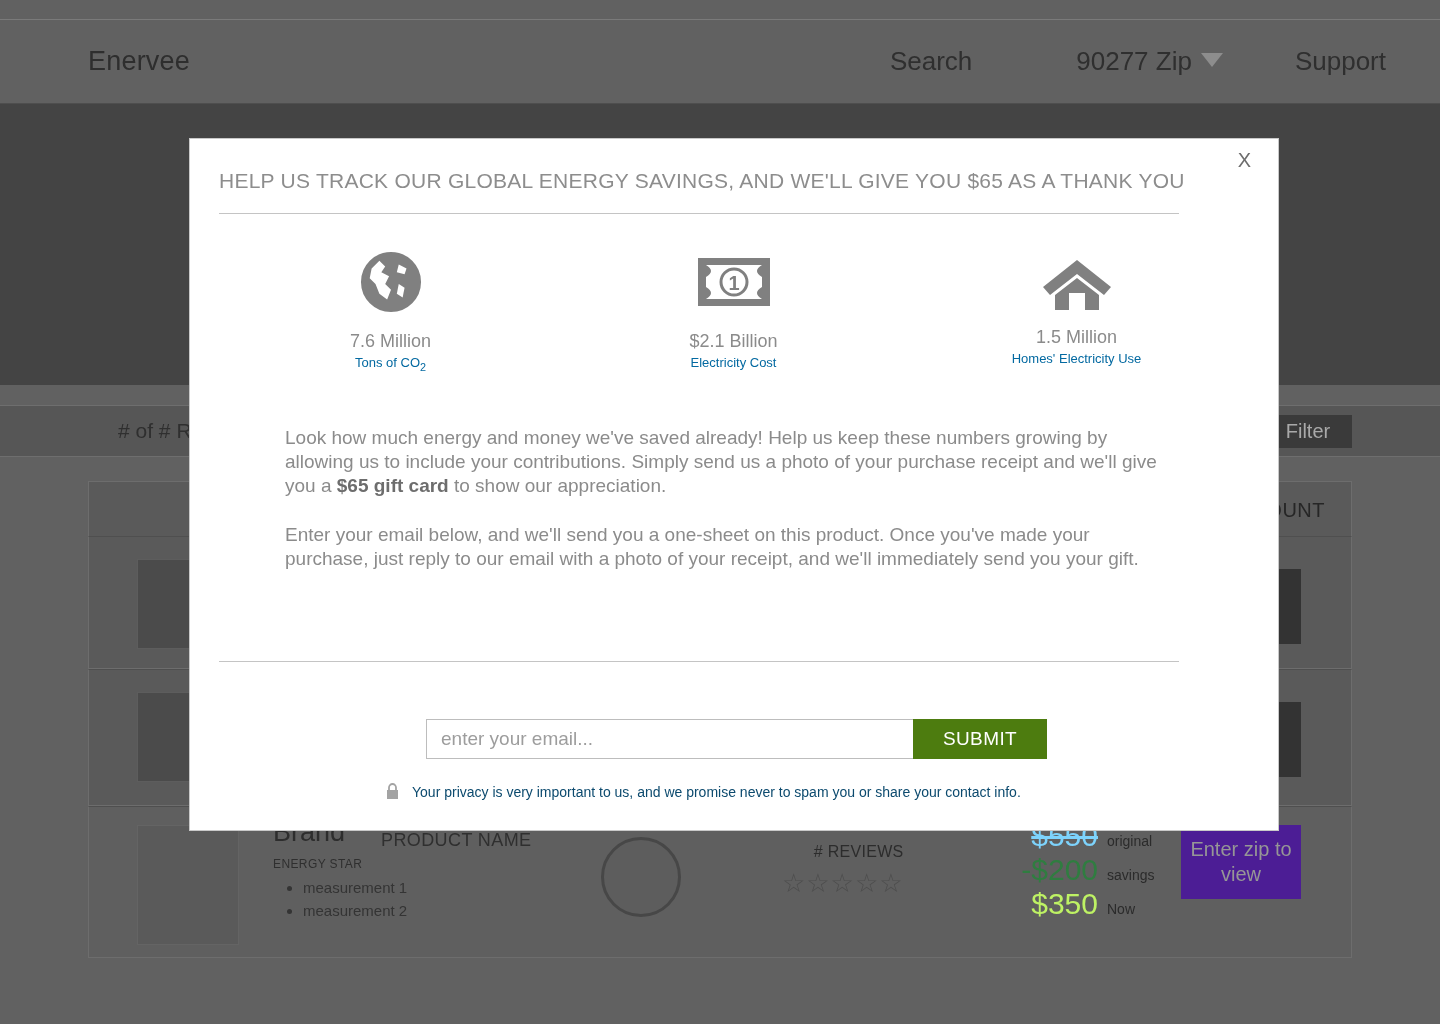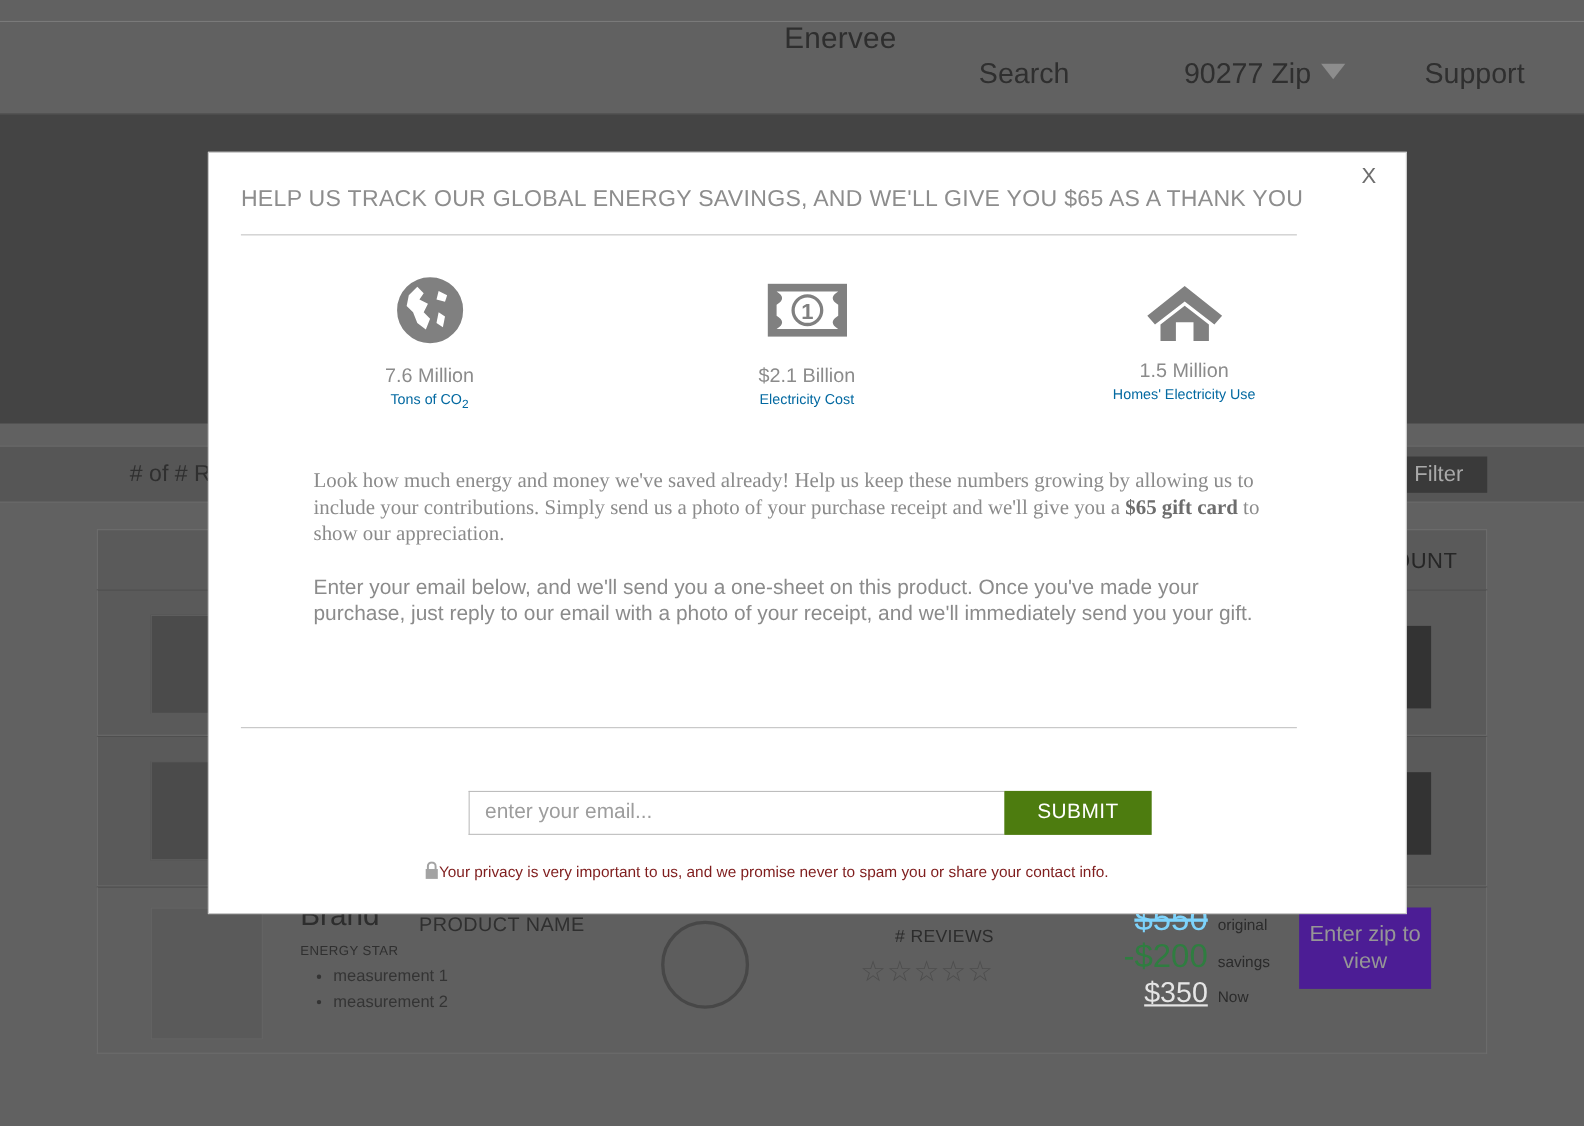--- a/index.html
+++ b/index.html
@@ -13,21 +13,21 @@
 
   
   .bg-page { position: absolute; inset: 0; background: #616161; }
 
   
   .navbar {
     position: absolute; left: 0; top: 19px; width: 1440px; height: 85px;
     background: #616161;
     border-top: 1px solid #7a7a7a;
     border-bottom: 1px solid #4e4e4e;
-    display: flex; align-items: center; flex-direction: column;
+    display: flex; align-items: center;
   }
   .brand {
     margin-left: 88px; font-size: 27px; color: #2e2e2e; font-weight: 400;
     letter-spacing: .2px;
   }
   .nav-right { margin-left: auto; display: flex; align-items: center; }
   .nav-link {
     font-size: 26px; color: #2f2f2f; font-weight: 400;
   }
   .nav-search { margin-right: 104px; }
@@ -134,21 +134,21 @@
   .stars { margin-top: 9px; font-size: 26px; color: #4d4d4d; letter-spacing: 1px; line-height: 1; }
 
   .price-block {
     position: absolute; left: 875px; top: 12px; width: 200px;
   }
   .price-line { display: flex; align-items: baseline; justify-content: flex-end; }
   .price-orig {
     font-size: 30px; color: #7dd3fc; text-decoration: line-through;
   }
   .price-save { font-size: 30px; color: #2f7d40; }
-  .price-now { font-size: 26px; color: #e5e5e5; text-decoration: underline; }
+  .price-now { font-size: 30px; color: #bef264; }
   .price-tag { font-size: 14px; color: #2b2b2b; width: 66px; text-align: left; padding-left: 9px; }
 
   .zip-cta {
     position: absolute; right: 50px; top: 18px;
     width: 120px; height: 74px; background: #4c1d95;
     color: #969696; font-size: 20px; line-height: 25px;
     display: flex; align-items: center; justify-content: center;
     text-align: center;
   }
 
@@ -188,21 +188,21 @@
   .stat-label {
     margin-top: 3px; font-size: 13px; color: #0369a1;
   }
   .stat-2 .stat-icon { align-items: center; }
   .stat-3 .stat-value { margin-top: 14px; }
 
   .para {
     position: absolute; left: 95px; width: 890px;
     font-size: 19px; line-height: 24px; color: #8b8b8b;
   }
-  .para-1 { top: 287px; font-family: Liberation Serif, serif; }
+  .para-1 { top: 287px; }
   .para-2 { top: 384px; }
   .para b { color: #6d6d6d; font-weight: bold; }
 
   .modal-rule-bot {
     position: absolute; left: 29px; top: 522px; width: 960px; height: 1px;
     background: #c4c4c4;
   }
 
   .form-row {
     position: absolute; left: 236px; top: 580px;
@@ -219,22 +219,22 @@
   .email-input::placeholder { color: #9d9d9d; }
   .submit-btn {
     width: 134px; height: 40px;
     background: #4d7c0f; color: #ffffff;
     font-size: 19px; border: none; cursor: pointer;
     font-family: "Liberation Sans", sans-serif;
     letter-spacing: .4px;
   }
   .privacy {
     position: absolute; left: 196px; top: 644px;
-    display: flex; align-items: center; gap: 0;
-    font-size: 14px; color: #7f1d1d;
+    display: flex; align-items: center; gap: 13px;
+    font-size: 14px; color: #0c4a6e;
   }
   .lock-icon { display: block; }
 </style>
 </head>
 <body>
 
 <div id="root">
 
   <div class="bg-page">
 

